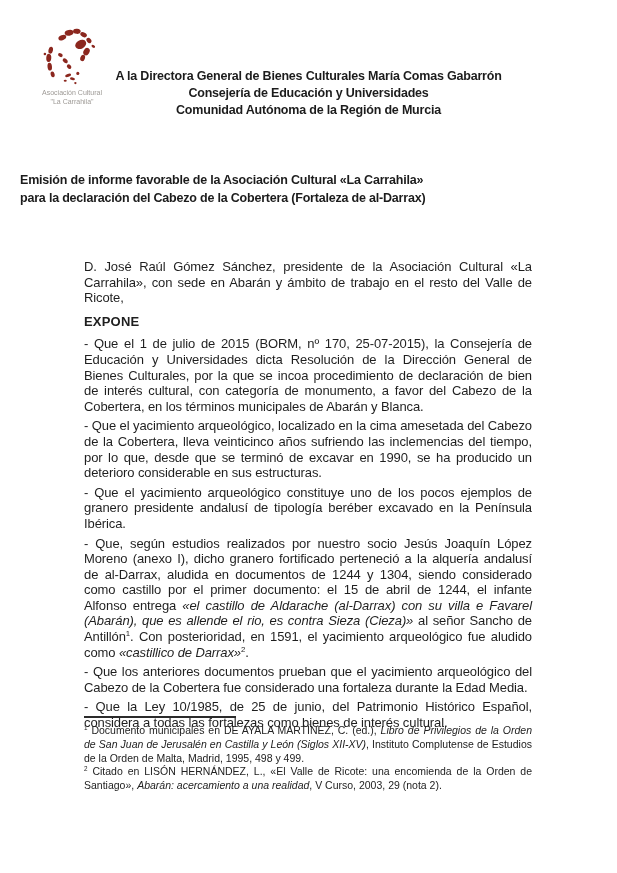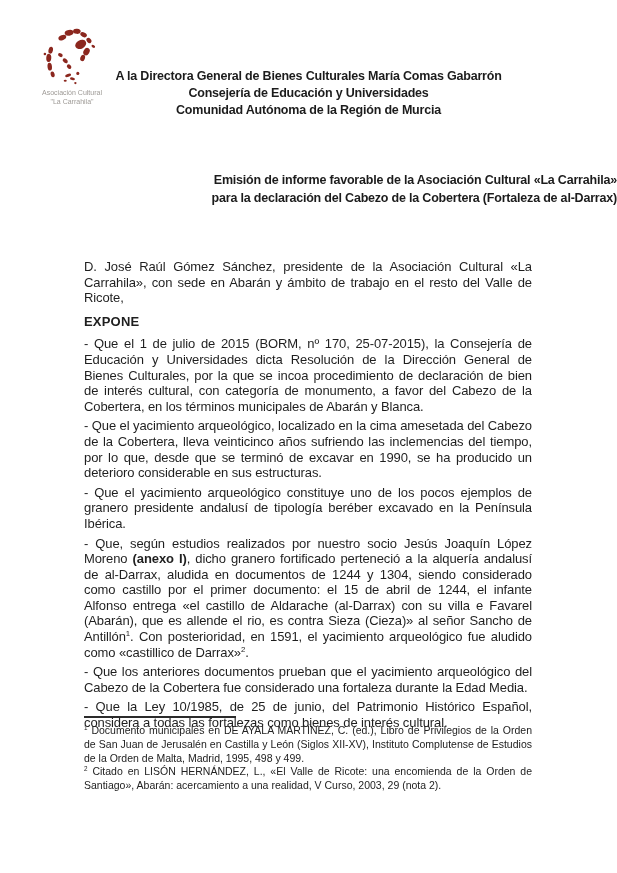--- a/index.html
+++ b/index.html
@@ -42,48 +42,49 @@
     font-weight: bold;
     font-size: 12.5px;
     line-height: 17px;
     letter-spacing: -0.2px;
     color: #1c1c1c;
   }
   .doc-title {
     position: absolute;
     left: 0; right: 0;
     top: 172px;
-    text-align: right;
+    text-align: left;
     font-weight: bold;
     font-size: 12.5px;
     line-height: 17.5px;
     letter-spacing: -0.2px;
     color: #1c1c1c;
+    padding-left: 20px;
   }
 
   
   .content {
     position: absolute;
     left: 84px;
     width: 448px;
     top: 259px;
     font-size: 13px;
     line-height: 15.6px;
     text-align: justify;
     letter-spacing: -0.1px;
     color: #1f1f1f;
   }
   .content p { margin: 0 0 4px 0; }
   .expone {
     font-weight: bold;
     margin: 8px 0 7px 0 !important;
     letter-spacing: 0.2px;
   }
-  .b { font-weight: bold; }
-  .i { }
+  .b { font-weight: normal; }
+  .i { font-style: italic; }
   sup { font-size: 0.6em; line-height: 0; vertical-align: super; }
 
   
   .footnotes {
     position: absolute;
     left: 84px;
     width: 448px;
     top: 716px;
     font-size: 10.5px;
     line-height: 13.8px;

